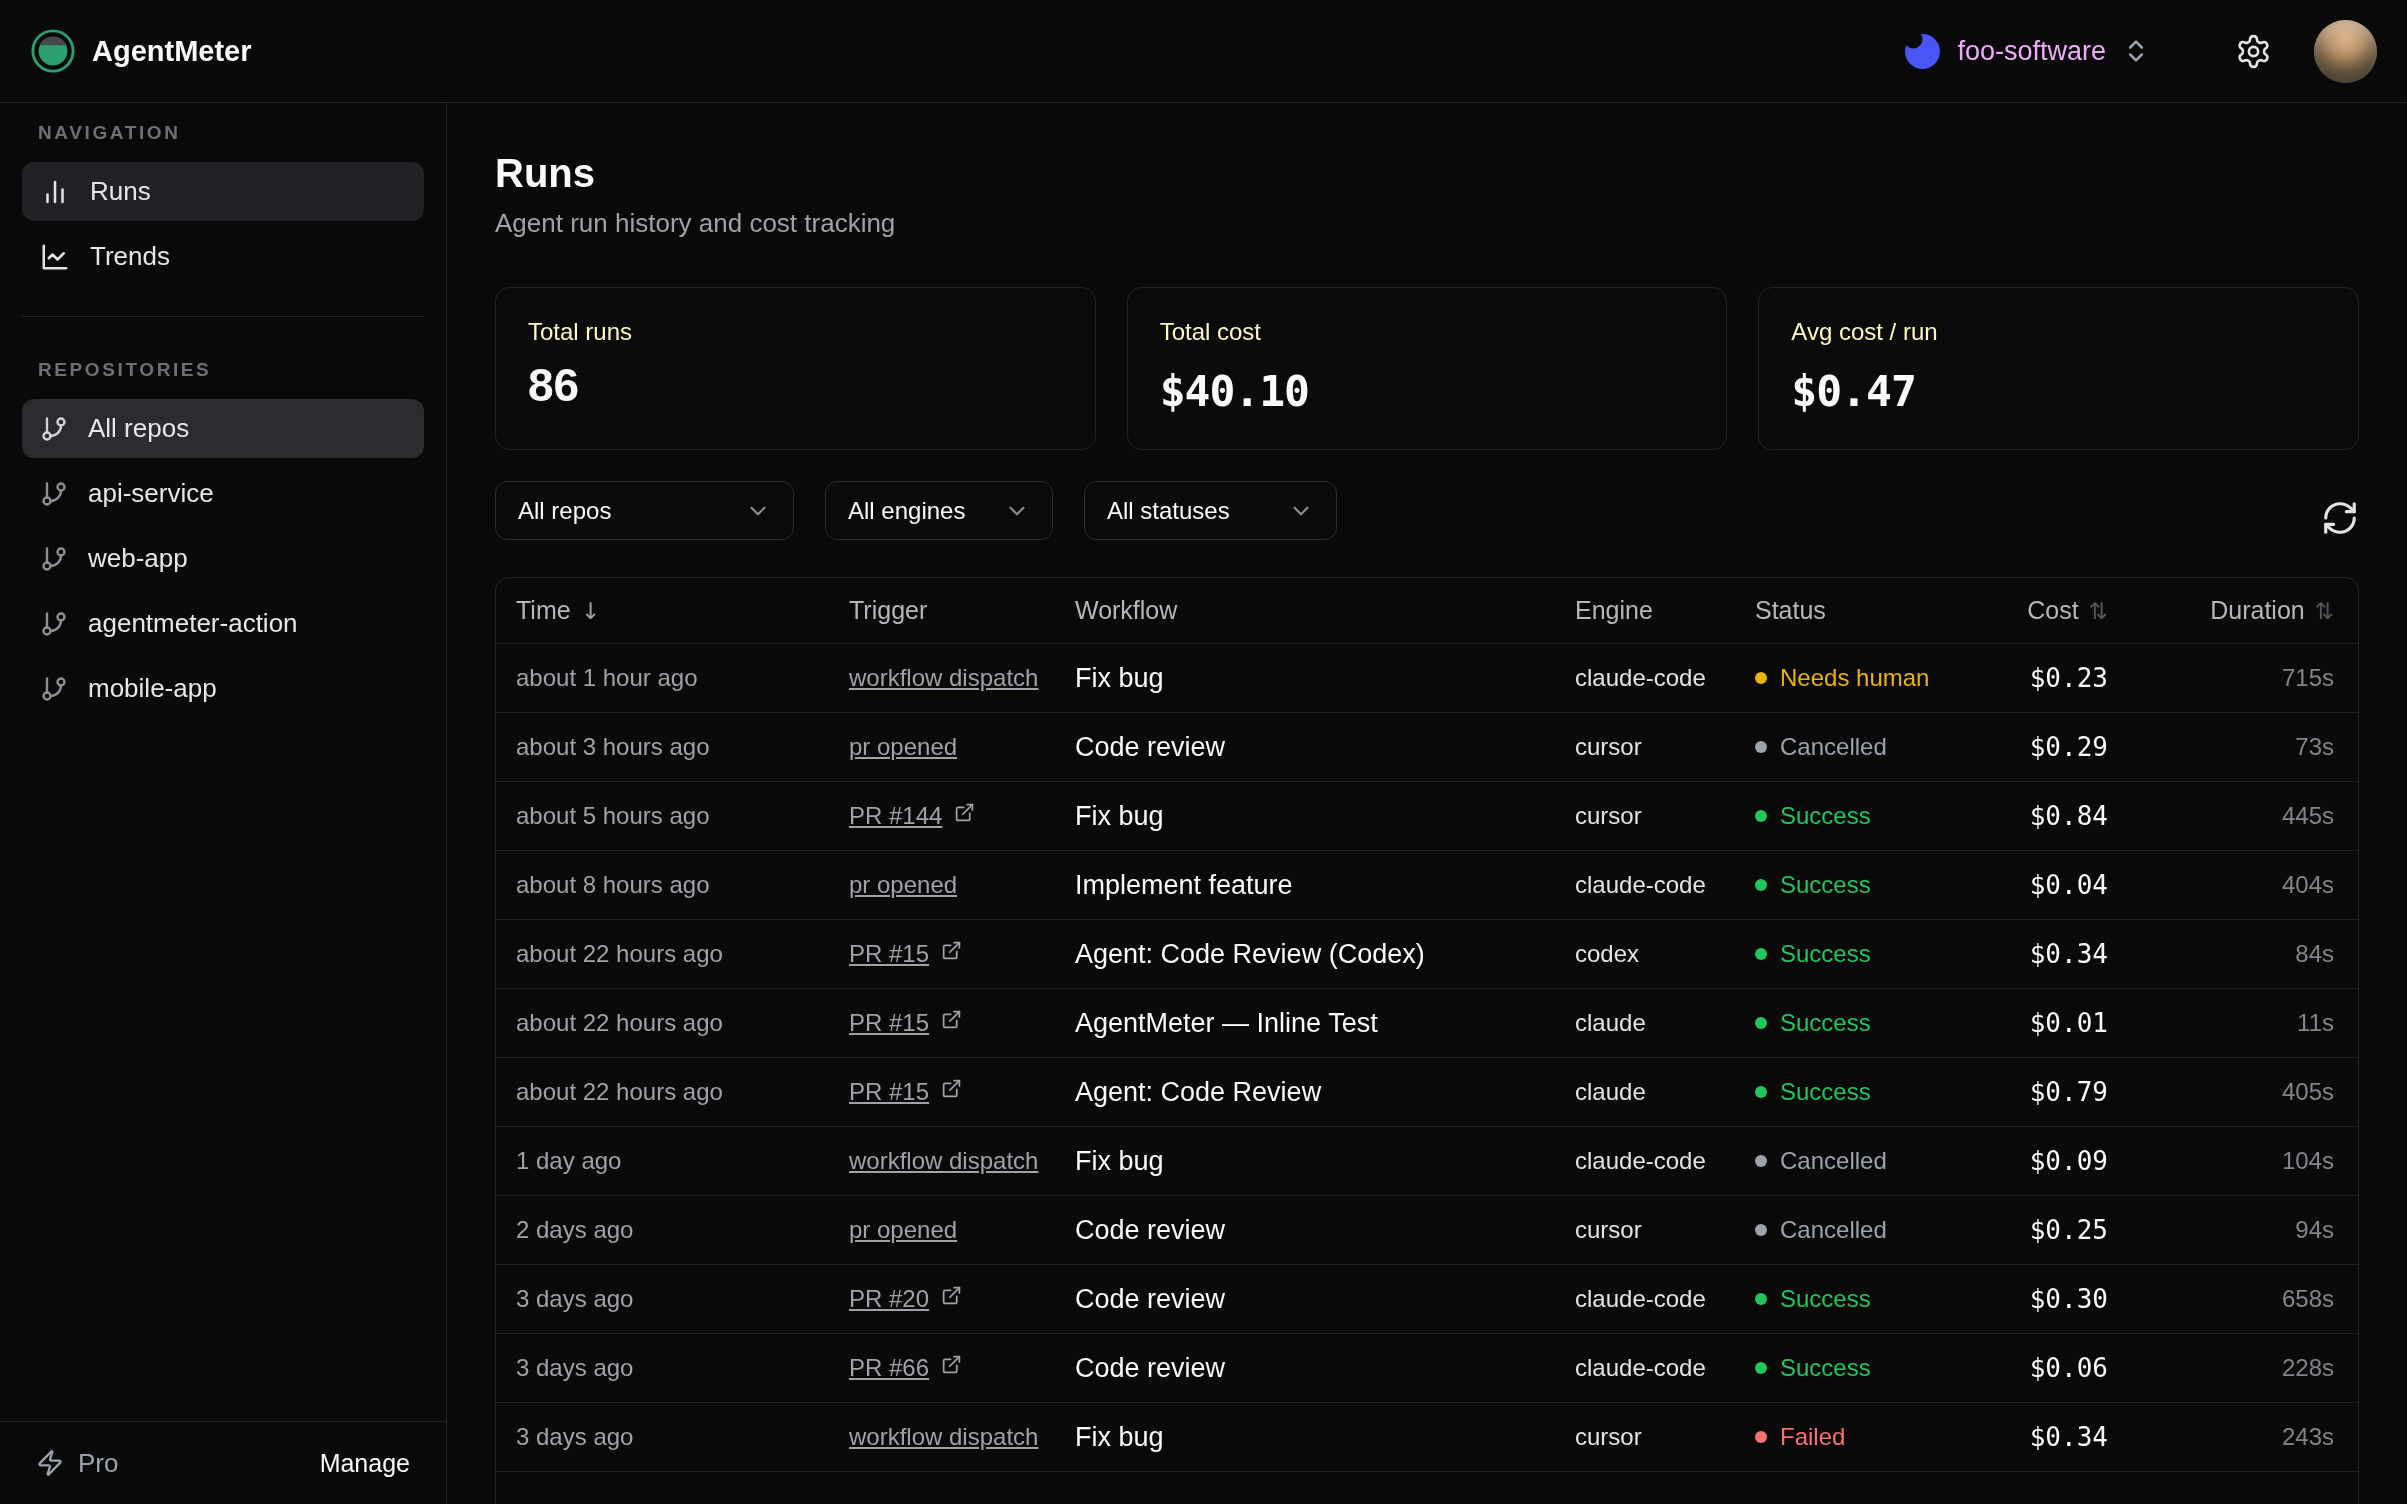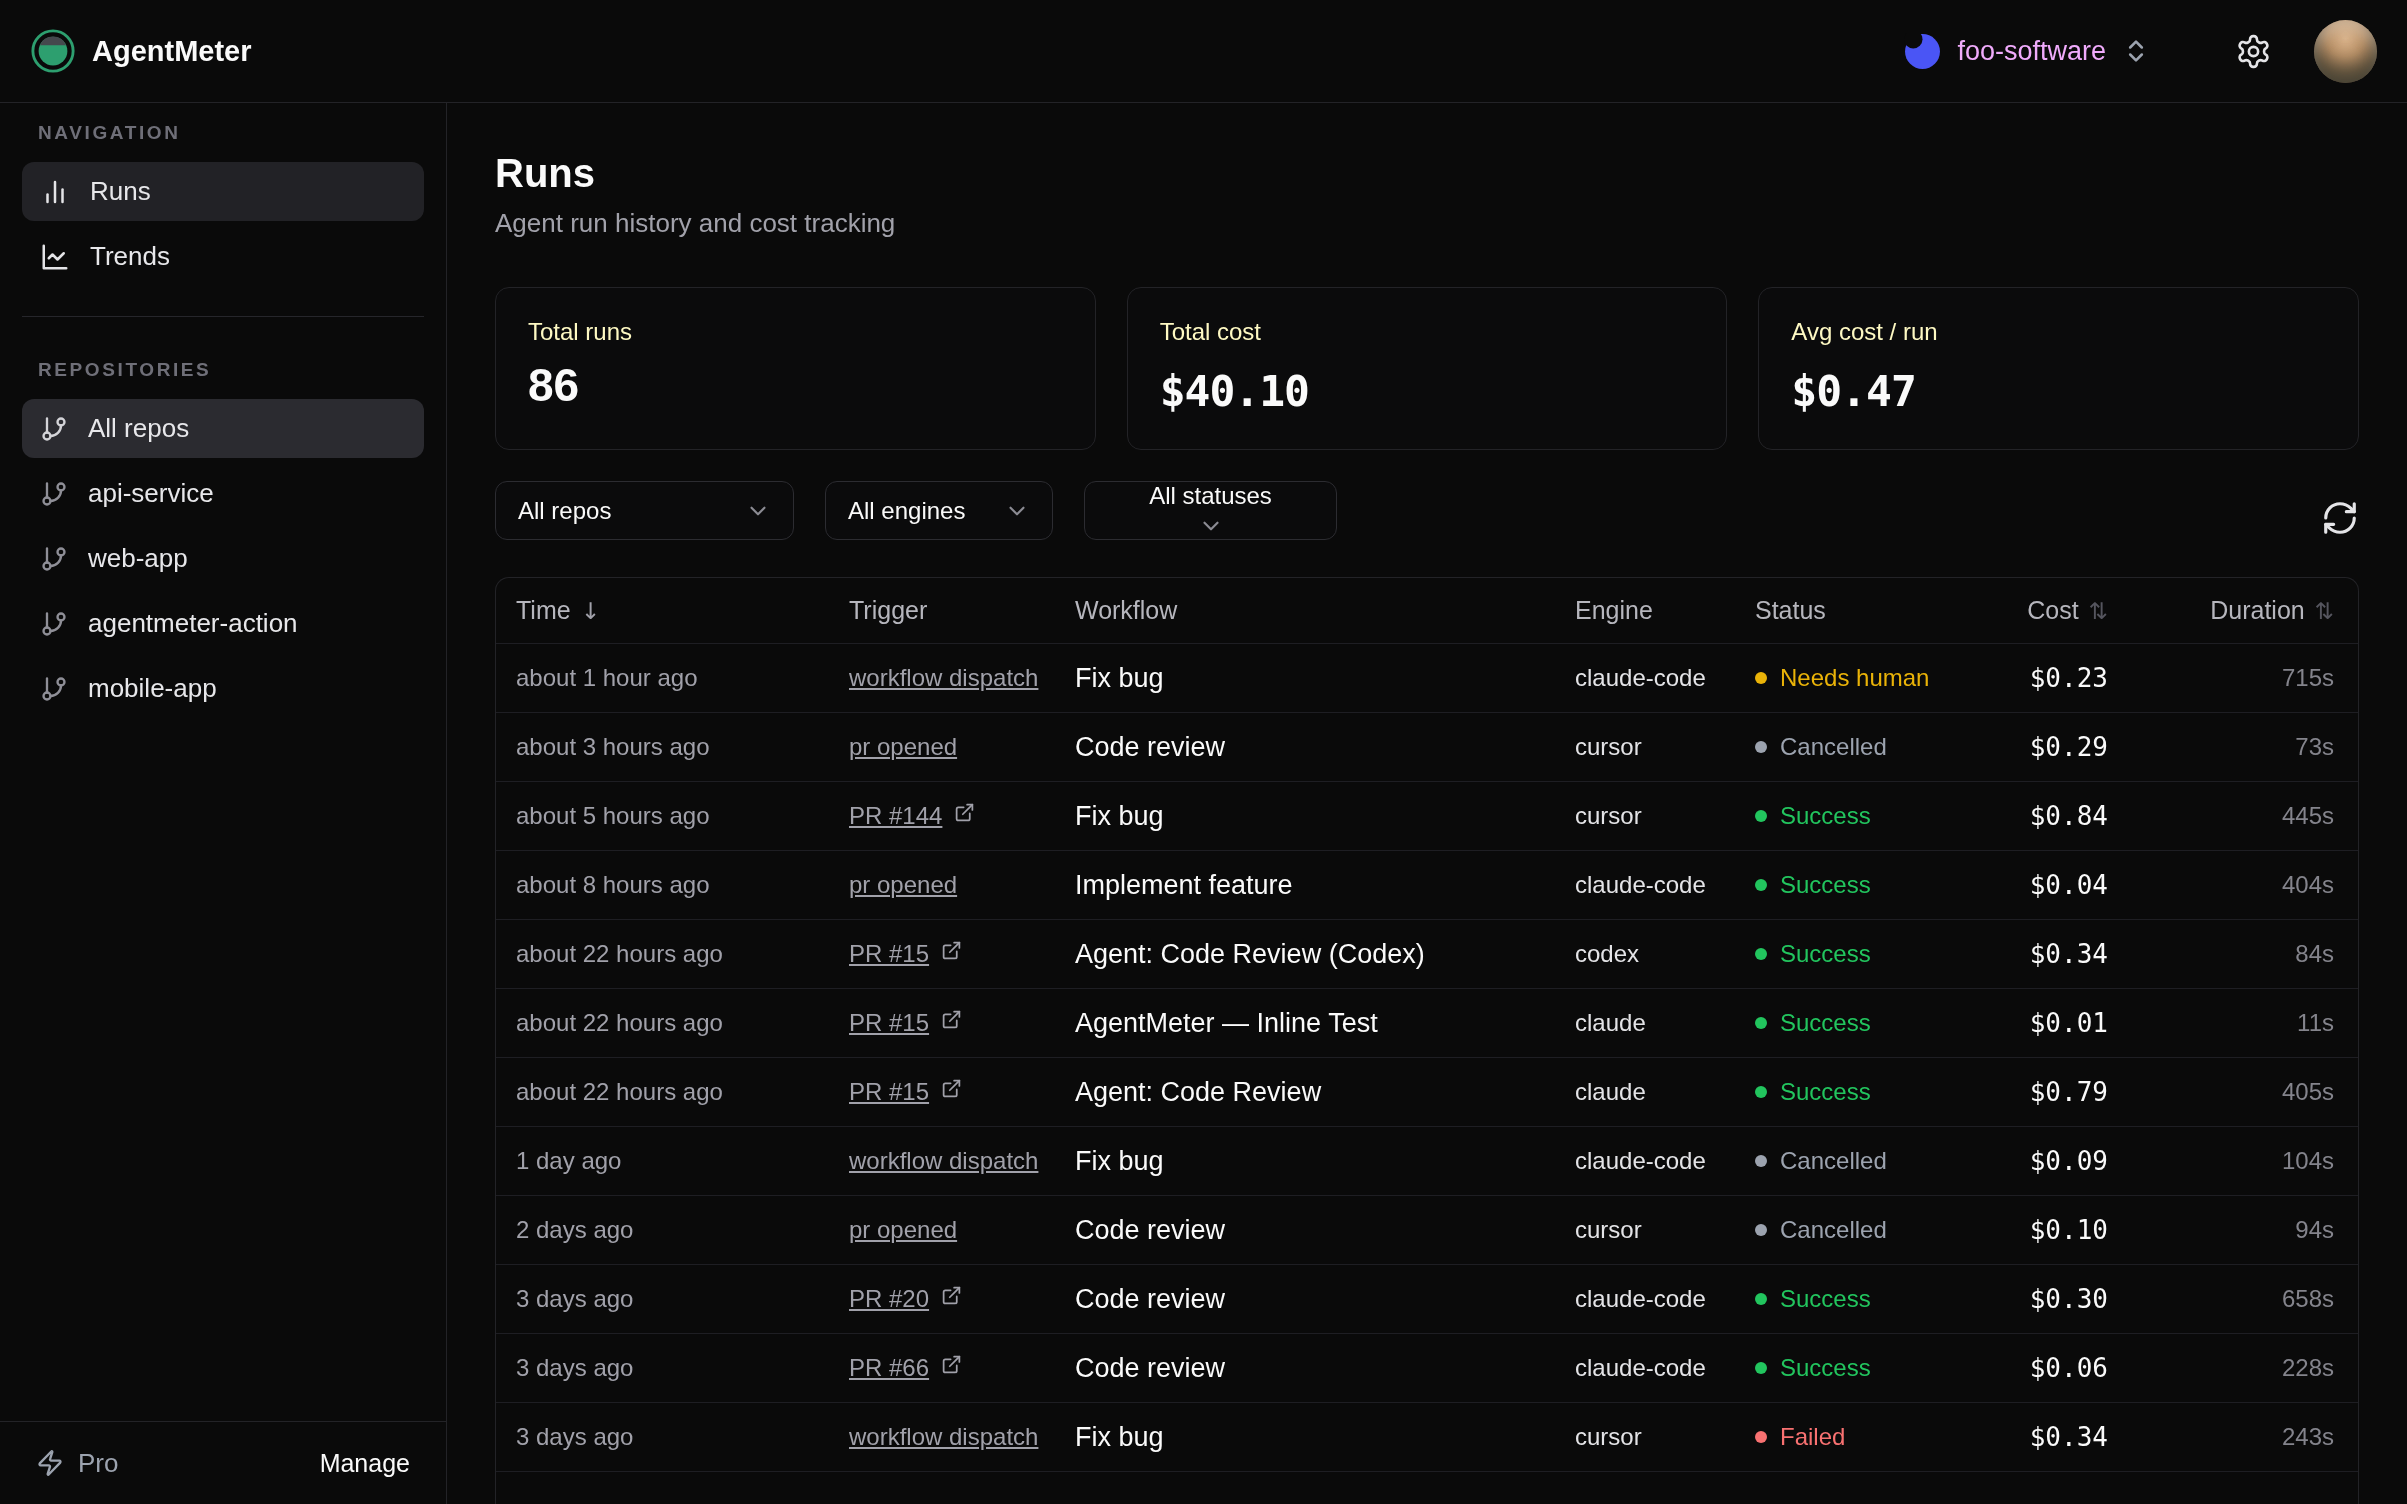--- a/index.html
+++ b/index.html
@@ -50,21 +50,21 @@
   .card { height:163px; border:1px solid #232327; border-radius:14px;
           padding:30px 32px; background:#0b0b0c; }
   .card-label { font-size:24px; color:#fef9c3; }
   .card-value { font-size:46px; font-weight:700; color:#fafafa; margin-top:12px; }
   .card-value.mono { font-family:"DejaVu Sans Mono", monospace; font-size:43px; letter-spacing:-1px;margin-top:20px; }
 
   .filters-row { display:flex; align-items:center; gap:31px; margin-top:31px; }
   .select { height:59px; border:1px solid #2c2c31; border-radius:12px; background:#0b0b0c;
             display:flex; align-items:center; justify-content:space-between;
             padding:0 22px; font-size:24px; color:#fafafa; cursor:pointer; }
-  .select.w1 { width:299px; } .select.w2 { width:228px; } .select.w3 { width:253px;flex-direction:column; }
+  .select.w1 { width:299px; } .select.w2 { width:228px; } .select.w3 { width:253px; }
   .refresh-btn { margin-left:auto; margin-top:14px; background:none; border:none; cursor:pointer; }
 
   
   .table { margin-top:37px; border:1px solid #232327; border-bottom:none;
            border-radius:14px 14px 0 0; overflow:hidden; background:#0a0a0a; }
   .thead, .row { display:grid; align-items:center; padding:0 24px 0 20px;
                  grid-template-columns:333px 226px 1fr 180px 214px 139px 226px; }
   .thead { height:65px; font-size:25px; color:#b6b6bd; }
   .th { display:flex; align-items:center; }
   .th .sort { margin-left:10px; font-family:"DejaVu Sans", sans-serif; color:#a1a1aa; font-size:23px; }
@@ -461,21 +461,21 @@
     <div class="cell trigger">
       <span>pr opened</span>
 
     </div>
     <div class="cell workflow">Code review</div>
     <div class="cell engine">cursor</div>
     <div class="cell status">
       <span class="dot" style="background: rgb(156, 163, 175);"></span>
       <span style="color: rgb(156, 163, 175);">Cancelled</span>
     </div>
-    <div class="cell cost">$0.10</div>
+    <div class="cell cost">$0.25</div>
     <div class="cell duration">94s</div>
   </div>
 
   <div class="row">
     <div class="cell time">3 days ago</div>
     <div class="cell trigger">
       <span>PR #20</span>
       <span style="display:flex;">
         <svg width="21" height="21" viewBox="0 0 24 24" fill="none" stroke="#a1a1aa" stroke-width="2" stroke-linecap="round" stroke-linejoin="round">
           <path d="M15 3h6v6"></path>

